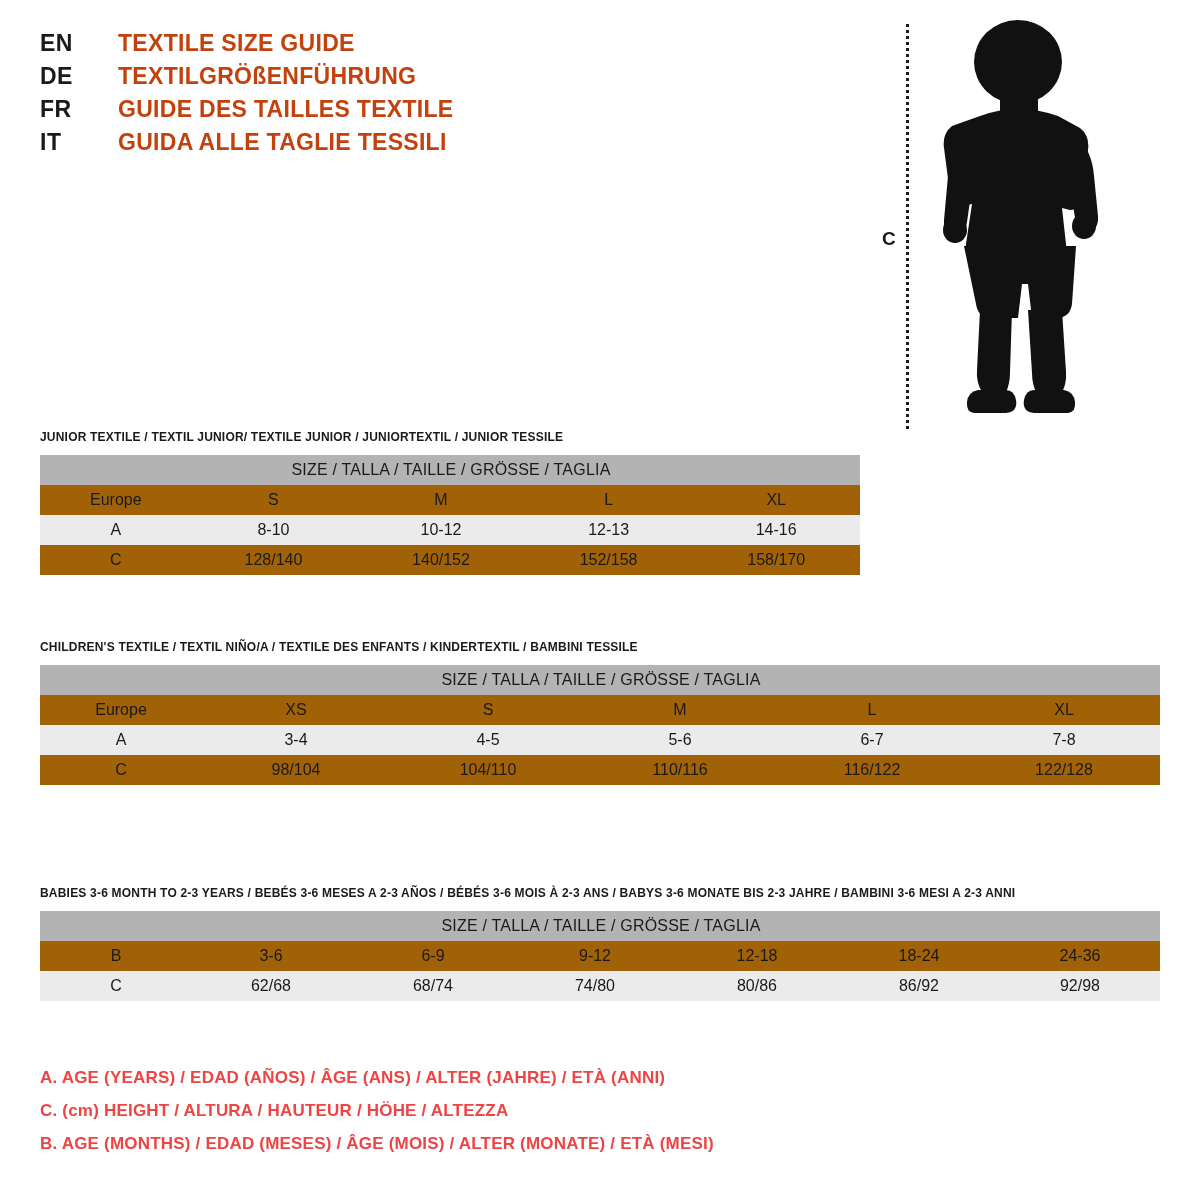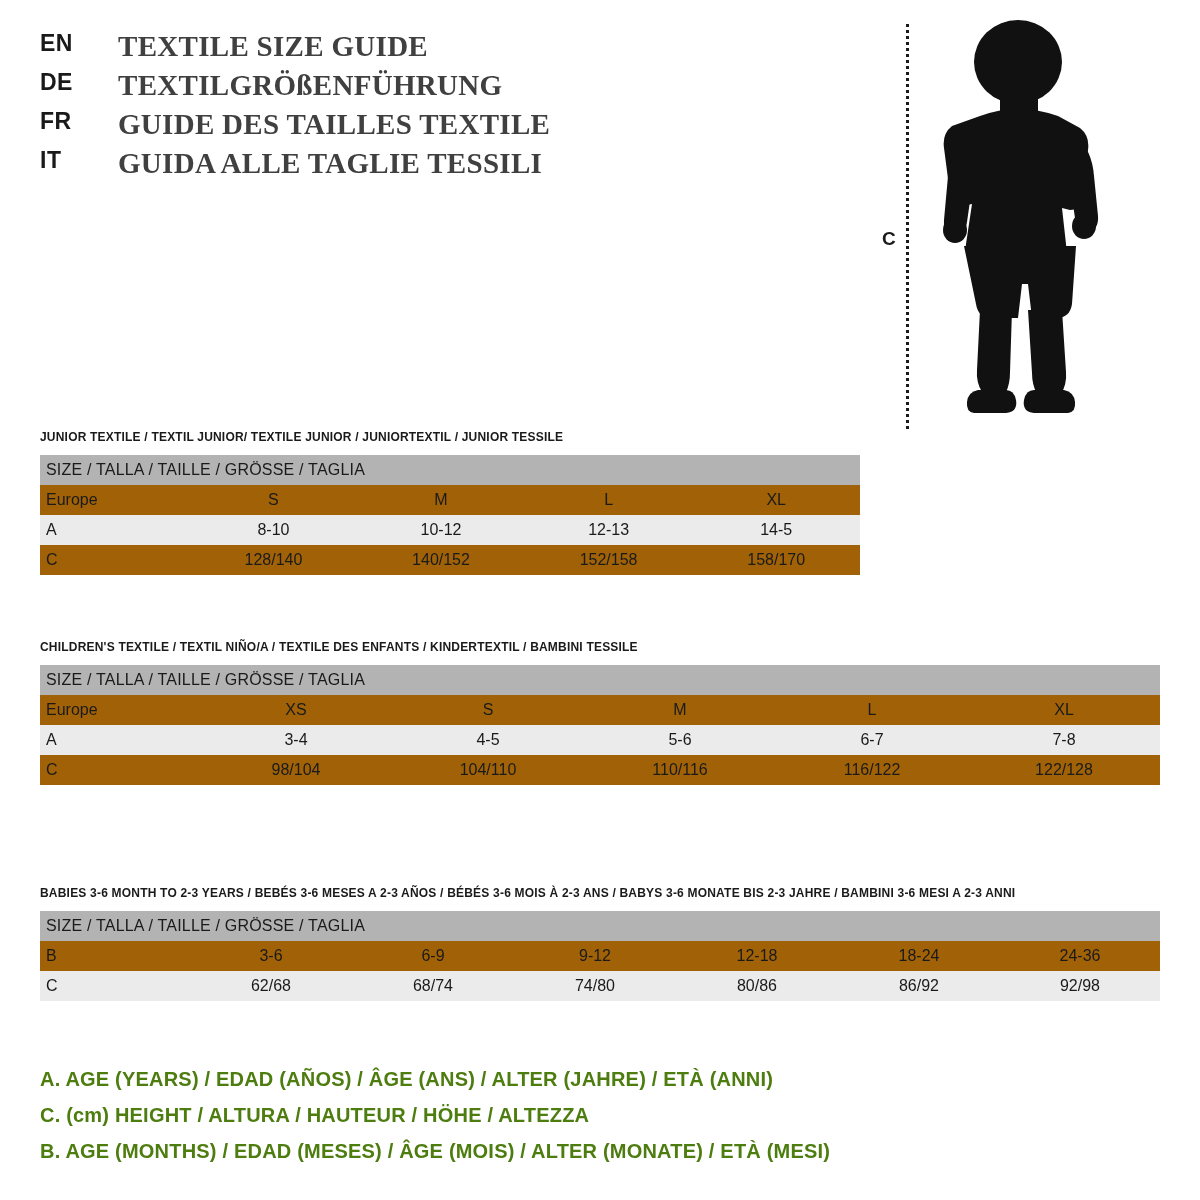--- a/index.html
+++ b/index.html
@@ -18,37 +18,36 @@
 
   
   .header {
     position: absolute;
     left: 40px;
     top: 30px;
     width: 620px;
   }
   .lang-row {
     display: flex;
-    align-items: flex-start;
+    align-items: flex-end;
     margin-bottom: 6px;
   }
   .lang-code {
     width: 78px;
     flex: 0 0 78px;
     font-size: 23px;
     font-weight: 700;
     letter-spacing: 0.5px;
     color: #1a1a1a;
   }
   .lang-title {
-    font-size: 29px;
+    font-size: 23px;
     font-weight: 700;
     letter-spacing: 0.3px;
-    color: #404040;
-    font-family: Liberation Serif, serif;
+    color: #c2410c;
   }
 
   
   .figure-area {
     position: absolute;
     right: 58px;
     top: 10px;
     width: 260px;
     height: 420px;
   }
@@ -101,35 +100,35 @@
   .row-head td {
     background: #b3b3b3;
     font-weight: 700;
     font-size: 16px;
     letter-spacing: 0.2px;
   }
   .row-white td { background: #a16207; }
   .row-grey td  { background: #ebebeb; }
   .cell-label {
     padding-left: 6px !important;
-    text-align: left;
+    text-align: center;
   }
   .cell-val { text-align: center; }
 
   
   .legend {
     position: absolute;
     left: 40px;
     width: 1120px;
   }
   .legend-line {
-    font-size: 20px;
+    font-size: 17px;
     font-weight: 700;
     letter-spacing: 0.2px;
-    color: #4d7c0f;
+    color: #ef4444;
     margin-bottom: 13px;
   }
 </style>
 </head>
 <body>
 
 <div class="header">
   <div class="lang-row">
     <div class="lang-code">EN</div>
     <div class="lang-title">TEXTILE SIZE GUIDE</div>
@@ -203,21 +202,21 @@
       <td class="cell-val">S</td>
       <td class="cell-val">M</td>
       <td class="cell-val">L</td>
       <td class="cell-val">XL</td>
     </tr>
     <tr class="row-grey">
       <td class="cell-label">A</td>
       <td class="cell-val">8-10</td>
       <td class="cell-val">10-12</td>
       <td class="cell-val">12-13</td>
-      <td class="cell-val">14-5</td>
+      <td class="cell-val">14-16</td>
     </tr>
     <tr class="row-white">
       <td class="cell-label">C</td>
       <td class="cell-val">128/140</td>
       <td class="cell-val">140/152</td>
       <td class="cell-val">152/158</td>
       <td class="cell-val">158/170</td>
     </tr>
   </tbody>
     </table>

